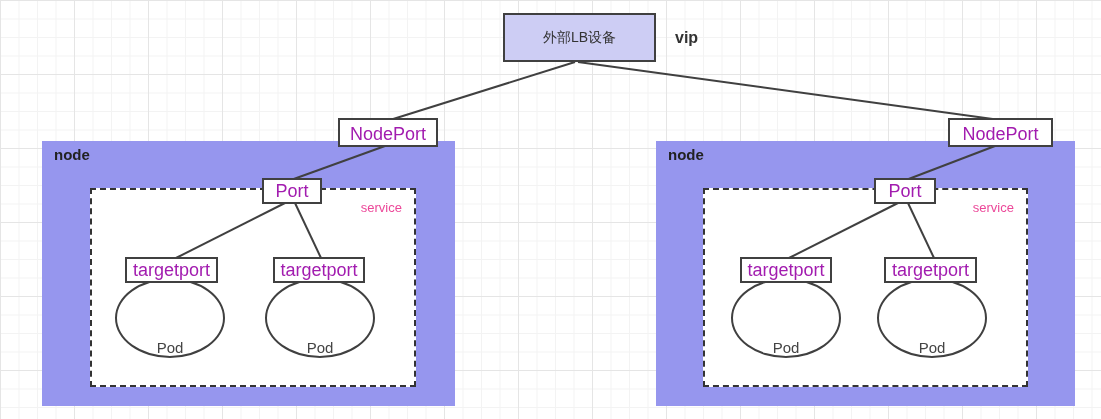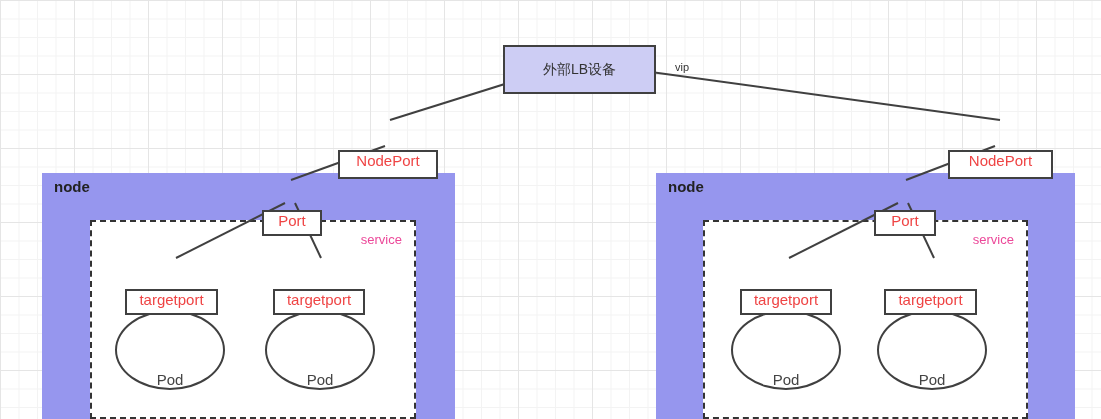--- a/index.html
+++ b/index.html
@@ -12,21 +12,21 @@
     position:relative;
     width:1101px;height:419px;
     background-color:#ffffff;
     background-image:
       linear-gradient(#e5e5e5 1px, transparent 1px),
       linear-gradient(90deg, #e5e5e5 1px, transparent 1px),
       linear-gradient(#f3f3f3 1px, transparent 1px),
       linear-gradient(90deg, #f3f3f3 1px, transparent 1px);
     background-size:74px 74px,74px 74px,18.5px 18.5px,18.5px 18.5px;
   }
-  .abs{position:absolute;box-sizing:border-box;margin-top:32px;}
+  .abs{position:absolute;box-sizing:border-box;}
   .node-rect{
     background:#9696ee;
     padding:5px 0 0 12px;
     font-weight:bold;
     font-size:15px;
     color:#222;
     z-index:1;
   }
   .service-box{
     background:#ffffff;
@@ -35,42 +35,43 @@
   }
   .service-label{
     position:absolute;
     top:10px;right:12px;
     font-size:13px;color:#ec4899;
   }
   #wires{position:absolute;left:0;top:0;z-index:3;}
   .shape-box{
     background:#ffffff;
     border:2px solid #404040;
-    display:flex;align-items:flex-start;justify-content:center;
-    font-size:15px;color:#ef4444;
+    display:flex;align-items:flex-end;justify-content:center;
+    font-size:18px;color:#a21caf;
     z-index:5;
   }
   .lb-box{
     background:#cdcdf4;
     border:2px solid #404040;
     display:flex;align-items:center;justify-content:center;
     font-size:14px;color:#333;
     z-index:5;
   }
   .pod{
     background:#ffffff;
     border:2px solid #404040;
     border-radius:50%;
     display:flex;align-items:flex-end;justify-content:center;
     font-size:15px;color:#444;
     z-index:4;
   }
   .vip{
-    font-size:11px;color:#333;
+    font-size:16px;color:#333;
     z-index:5;
+    font-weight:bold;
   }
 </style>
 </head>
 <body>
 
 <div id="canvas">
 
   <div class="abs node-rect" style="left:42px;top:141px;width:413px;height:265px;">
     <span>node</span>
   </div>

